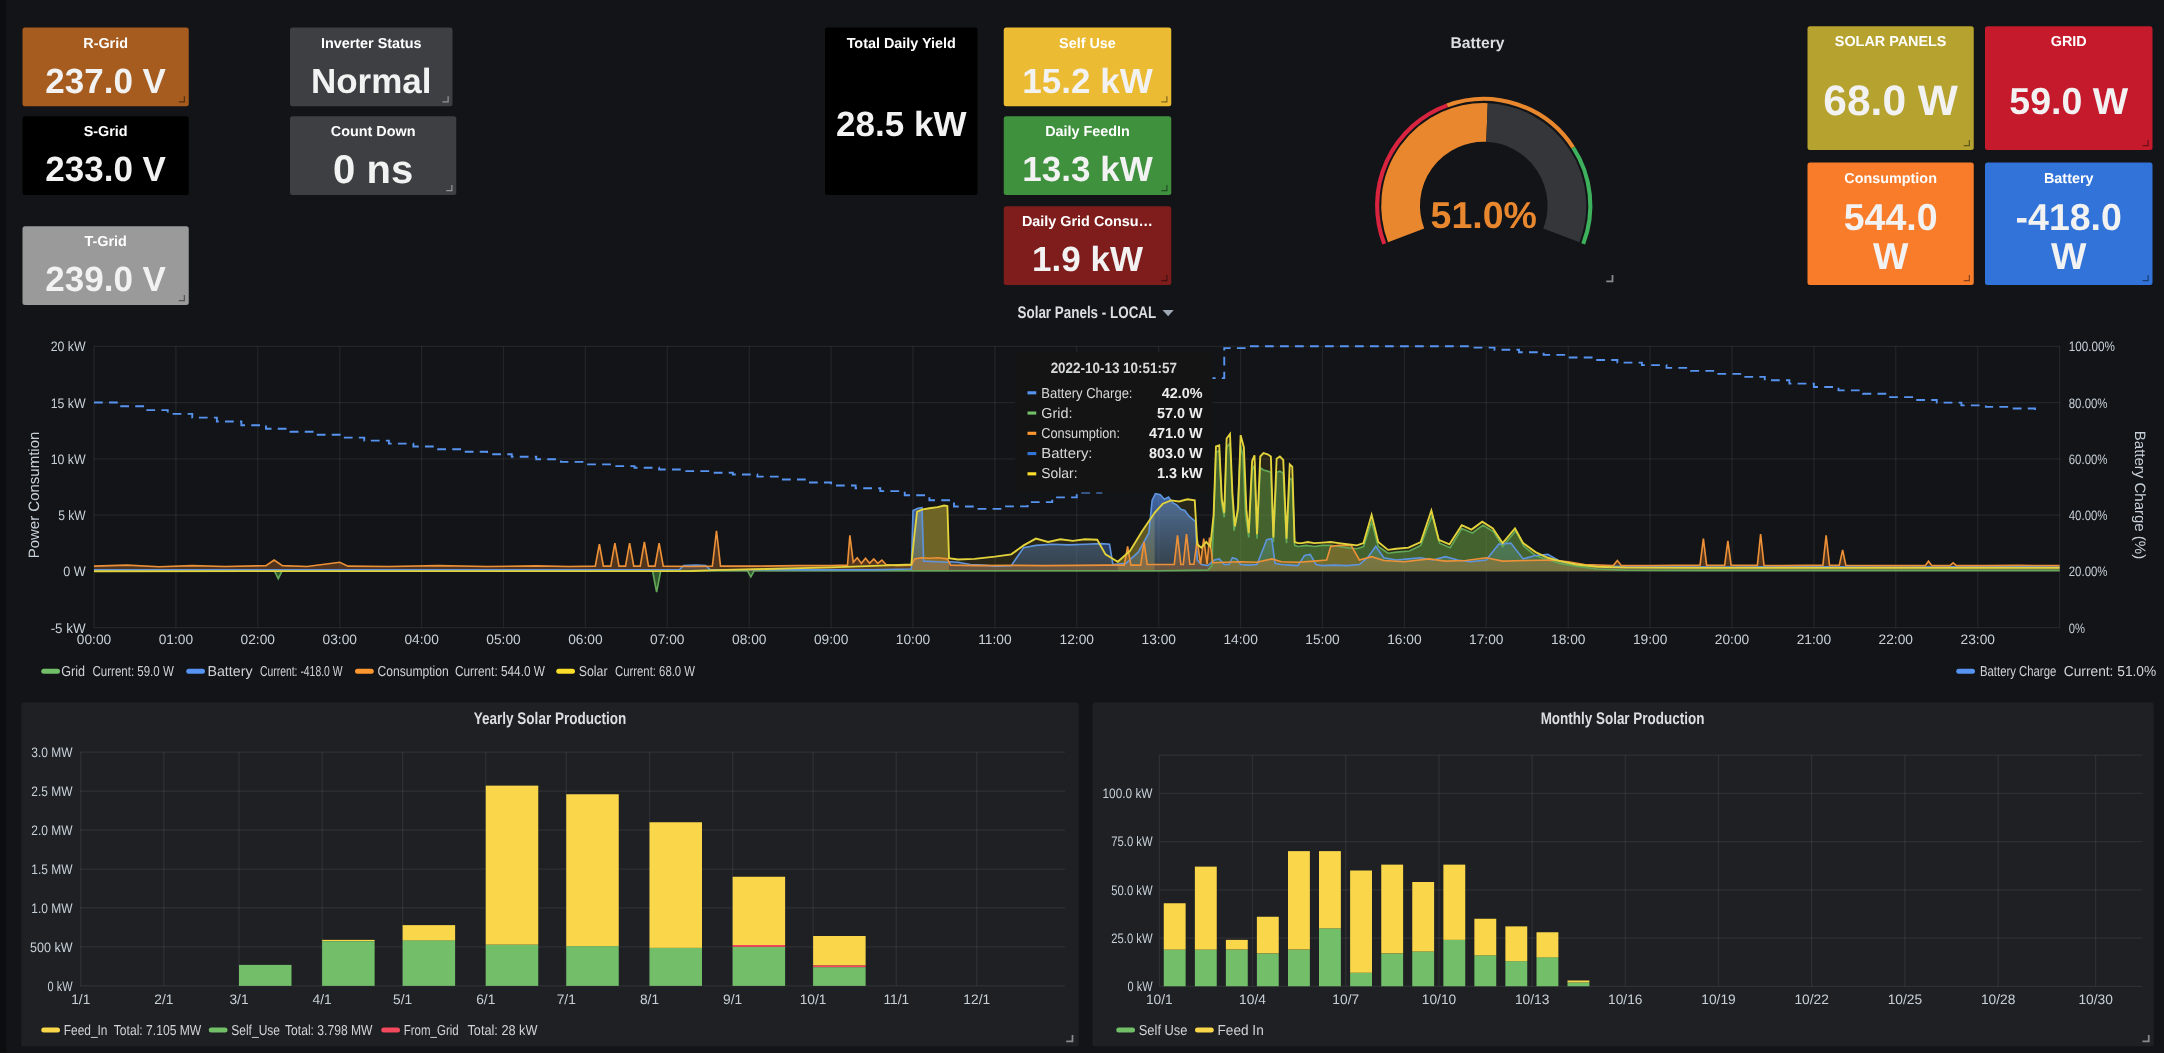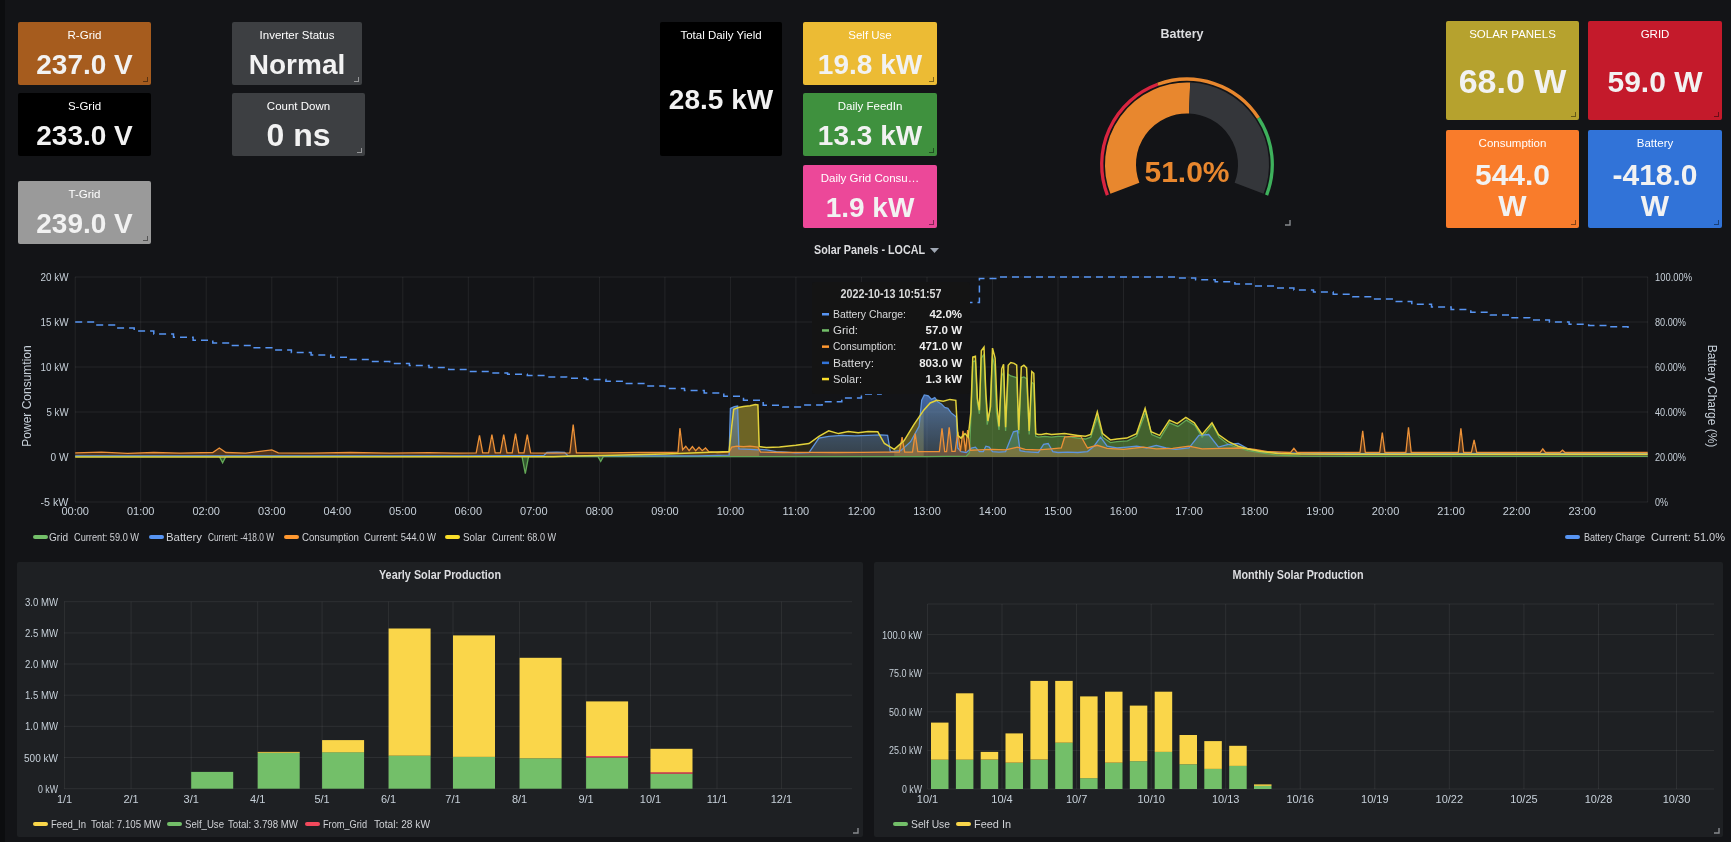--- a/index.html
+++ b/index.html
@@ -1,19 +1,19 @@
 <!DOCTYPE html>
 <html><head><meta charset="utf-8"><style>
 *{margin:0;padding:0;box-sizing:border-box}
 html,body{width:1731px;height:842px;background:#131417;font-family:"Liberation Sans",sans-serif;overflow:hidden}
 #page{position:relative;width:1731px;height:842px}
 #leftbar{position:absolute;left:0;top:0;width:5px;height:842px;background:#0c0d0f}
 .bpanel{position:absolute;background:#1e2023;border-radius:2px}
 .sp{position:absolute;border-radius:2px;display:flex;flex-direction:column;align-items:center;padding-top:5px}
-.spt{font-size:11.5px;font-weight:normal;color:#fff;line-height:17px;white-space:nowrap}
+.spt{font-size:11.5px;font-weight:bold;color:#fff;line-height:17px;white-space:nowrap}
 .spv{flex:1;display:flex;flex-direction:column;align-items:center;justify-content:center;font-weight:bold;color:#f2f2f2;line-height:1.05;text-align:center}
 .notch{position:absolute;right:3px;bottom:3px;width:5px;height:5px;border-right:1.4px solid;border-bottom:1.4px solid}
 </style></head>
 <body>
 <div id="page">
 <div id="leftbar"></div>
 <div class="bpanel" style="left:17px;top:562px;width:846px;height:275px"></div>
 <div class="bpanel" style="left:874px;top:562px;width:849px;height:275px"></div>
 <div class="sp" style="left:18px;top:22px;width:133px;height:63px;background:#a65c1e">
 <div class="spt">R-Grid</div>
@@ -40,29 +40,29 @@
 <div class="spv" style="font-size:32px">0 ns</div>
 <div class="notch" style="border-color:rgba(255,255,255,0.45)"></div>
 </div>
 <div class="sp" style="left:660px;top:22px;width:122px;height:134px;background:#000000">
 <div class="spt">Total Daily Yield</div>
 <div class="spv" style="font-size:28px">28.5 kW</div>
 <div class="notch" style="border-color:rgba(0,0,0,0.45)"></div>
 </div>
 <div class="sp" style="left:803px;top:22px;width:134px;height:63px;background:#ecbb34">
 <div class="spt">Self Use</div>
-<div class="spv" style="font-size:28px">19.8 kW</div>
+<div class="spv" style="font-size:28px">15.2 kW</div>
 <div class="notch" style="border-color:rgba(0,0,0,0.45)"></div>
 </div>
 <div class="sp" style="left:803px;top:93px;width:134px;height:63px;background:#3f913e">
 <div class="spt">Daily FeedIn</div>
 <div class="spv" style="font-size:28px">13.3 kW</div>
 <div class="notch" style="border-color:rgba(0,0,0,0.45)"></div>
 </div>
-<div class="sp" style="left:803px;top:165px;width:134px;height:63px;background:#ec4899">
+<div class="sp" style="left:803px;top:165px;width:134px;height:63px;background:#7f1d1d">
 <div class="spt">Daily Grid Consu…</div>
 <div class="spv" style="font-size:28px">1.9 kW</div>
 <div class="notch" style="border-color:rgba(0,0,0,0.45)"></div>
 </div>
 <div class="sp" style="left:1446px;top:21px;width:133px;height:99px;background:#b6a22e">
 <div class="spt">SOLAR PANELS</div>
 <div class="spv" style="font-size:34px">68.0 W</div>
 <div class="notch" style="border-color:rgba(0,0,0,0.45)"></div>
 </div>
 <div class="sp" style="left:1588px;top:21px;width:134px;height:99px;background:#c41a2b">

